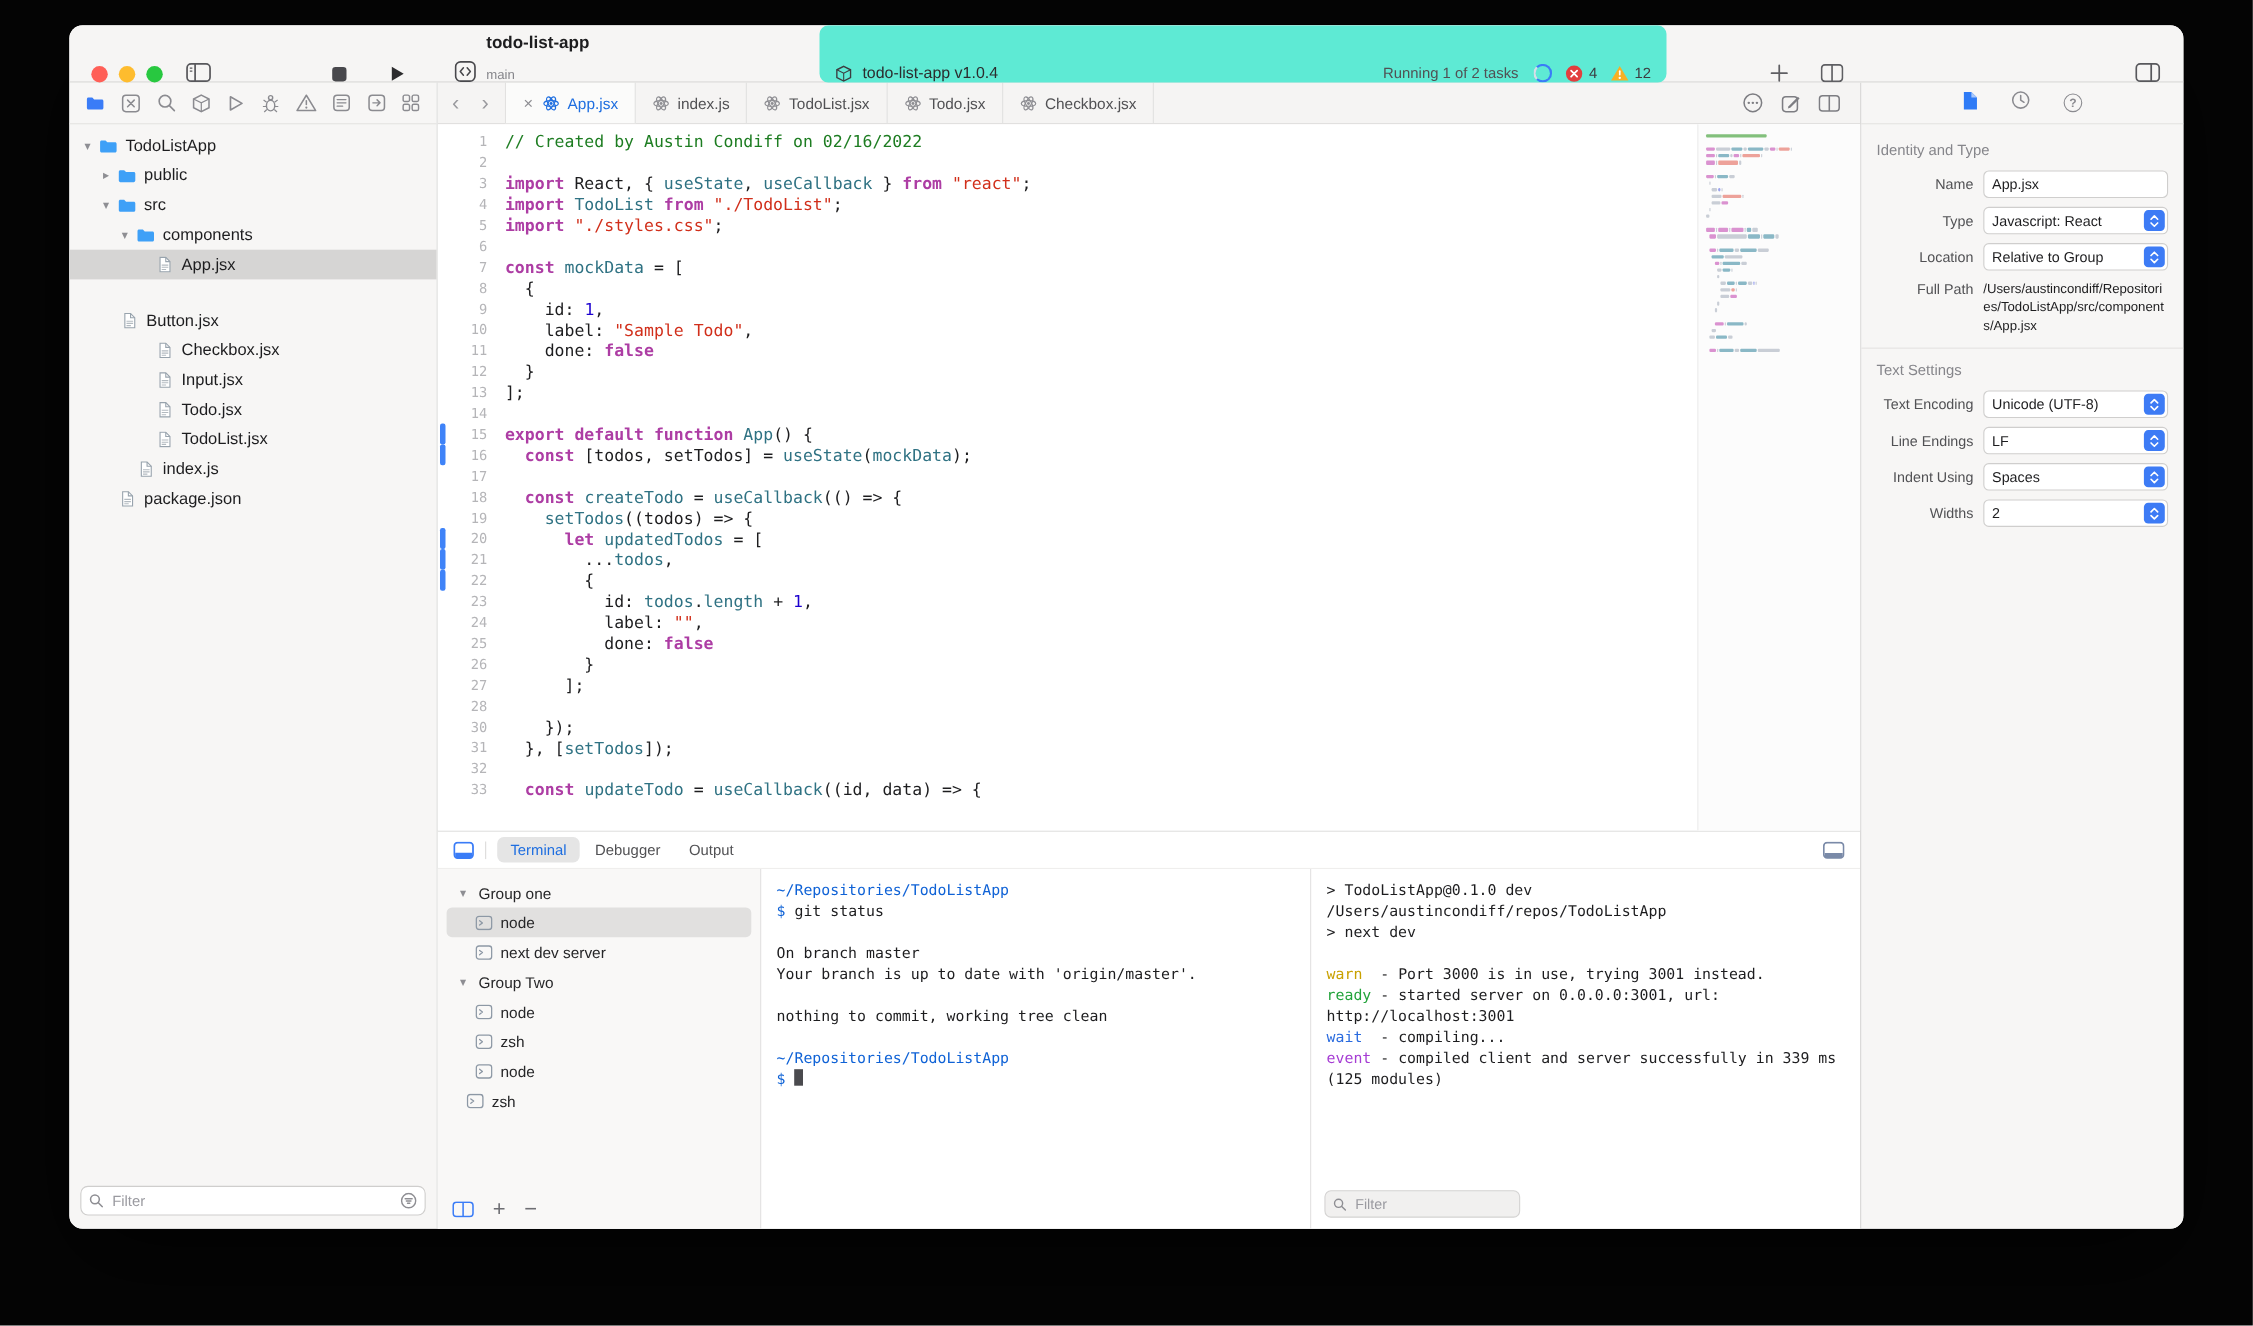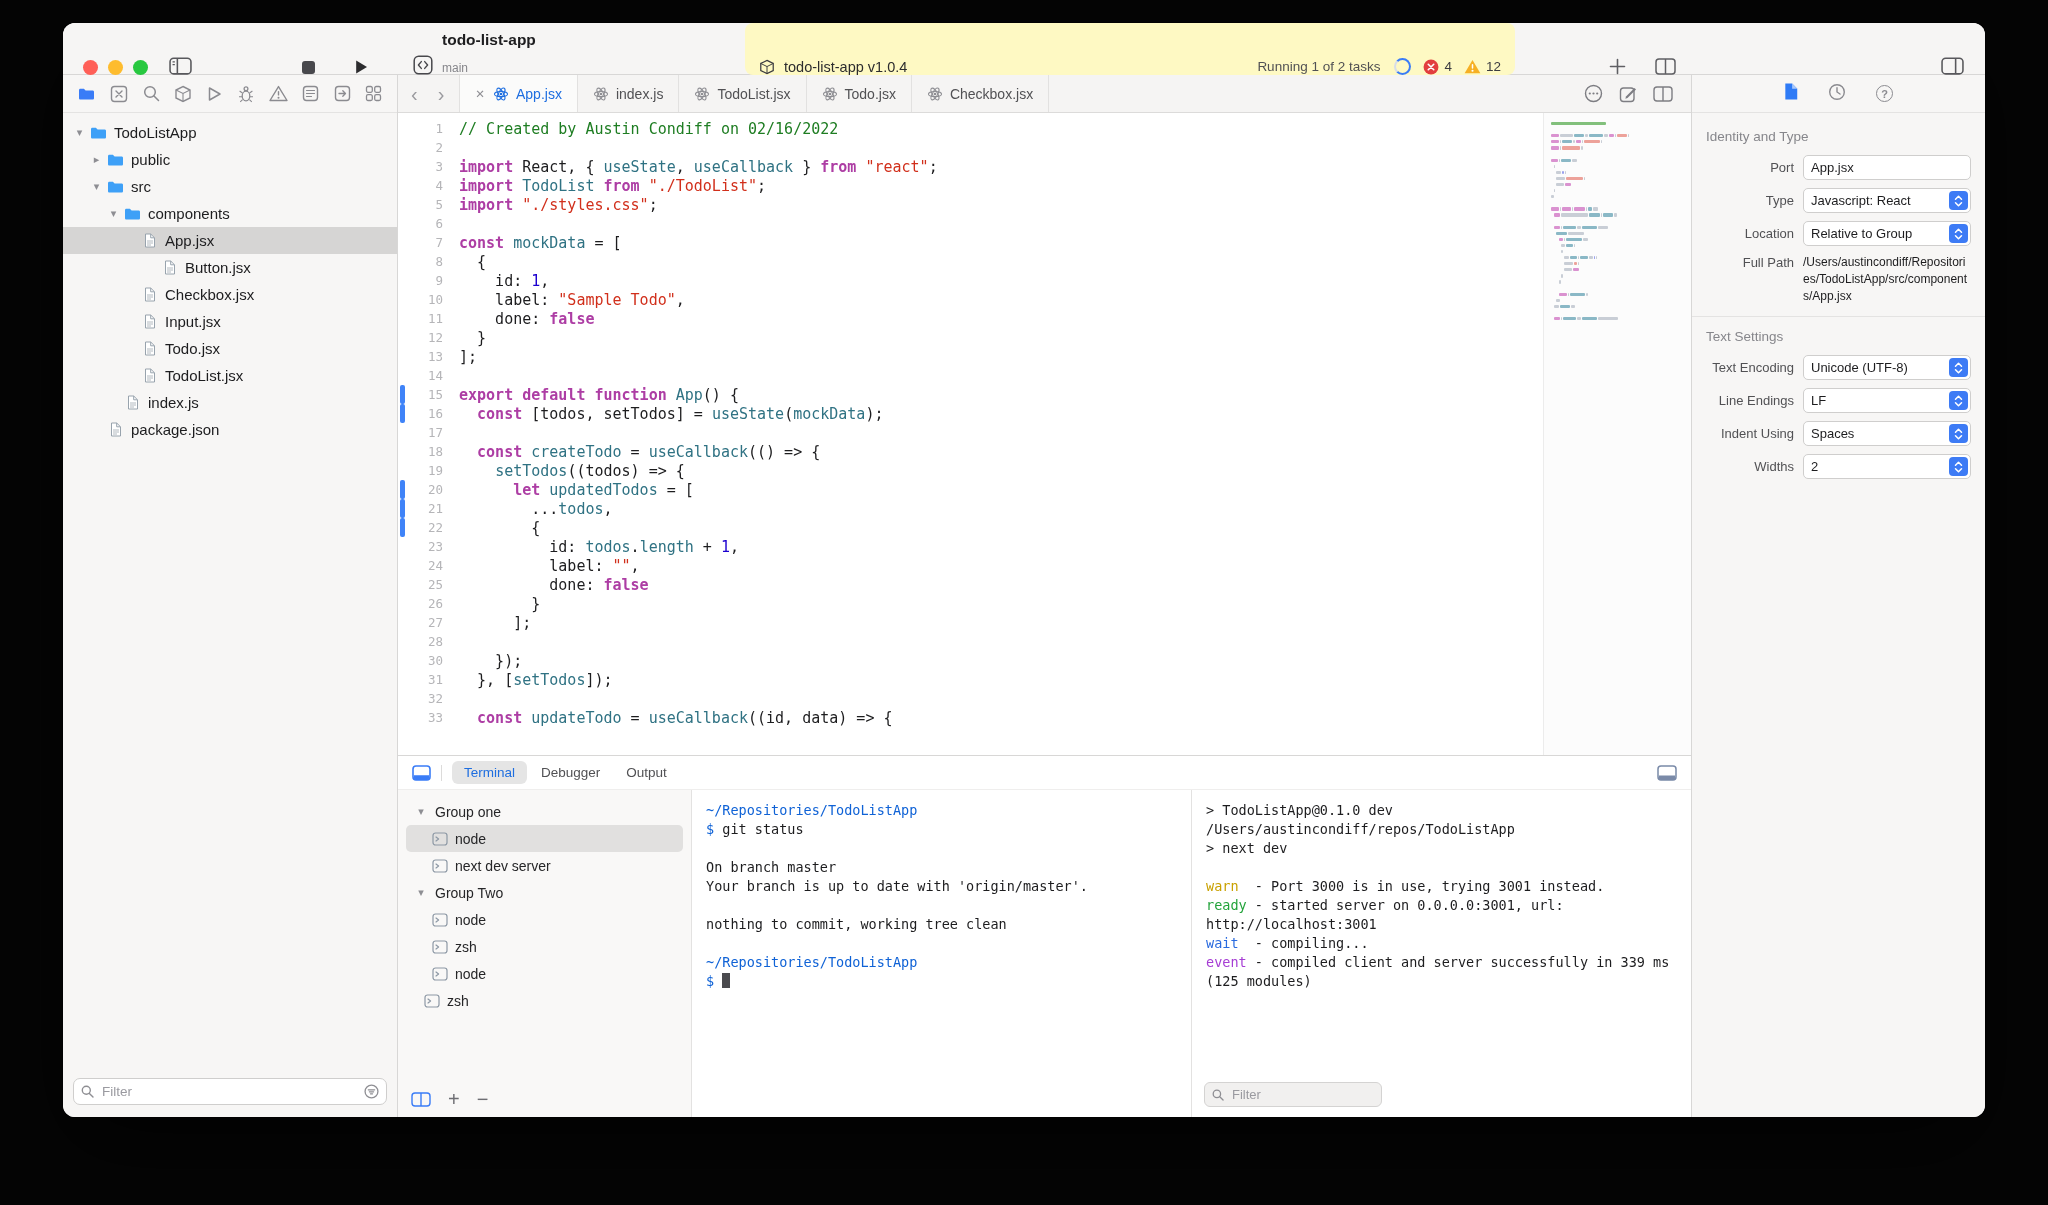--- a/index.html
+++ b/index.html
@@ -16,21 +16,21 @@
   .lights{left:20px;gap:10px;}
   .light{width:15px;height:15px;border-radius:50%;}
   .light.red{background:#ff5f57;}
   .light.yellow{background:#febc2e;}
   .light.green{background:#28c840;}
   .tb-icon{display:flex;align-items:center;justify-content:center;}
   .proj-group{left:350px;gap:9px;}
   .proj-text{display:flex;flex-direction:column;line-height:1.1;}
   .proj-name{font-size:15.5px;font-weight:700;color:#1d1d1f;}
   .proj-branch{font-size:12px;color:#86868b;margin-top:14px;}
-  .pill{left:682px;width:770px;top:8px;height:36px;background:#fef9c3;border-radius:8px;
+  .pill{left:682px;width:770px;top:8px;height:36px;background:#5eead4;border-radius:8px;
         display:flex;align-items:center;padding:0 14px;}
   .pill-left{display:flex;align-items:center;gap:9px;flex:1;min-width:0;}
   .pill-title{font-size:14.5px;color:#2c2c2e;}
   .pill-right{display:flex;align-items:center;gap:12px;}
   .pill-status{font-size:13.5px;color:#515154;margin-right:2px;}
   .spinner{width:17px;height:17px;border-radius:50%;border:2.5px solid #d7dde8;
            border-top-color:#3a7cf7;border-right-color:#3a7cf7;border-bottom-color:#3a7cf7;
            animation:spin 1.1s linear infinite;}
   @keyframes spin{to{transform:rotate(360deg)}}
   .badge{display:flex;align-items:center;gap:5px;font-size:13.5px;color:#3c3c40;}
@@ -351,21 +351,21 @@
                 <path d="M6.7 1v3.8h3.8" fill="none" stroke="#98a3ad"></path>
                 <g stroke="#b3bac0">
                   <line x1="3" y1="8" x2="9" y2="8"></line>
                   <line x1="3" y1="10" x2="9" y2="10"></line>
                   <line x1="3" y1="12" x2="7" y2="12"></line>
                 </g>
               </svg>
             </span>
             <span class="t-label">App.jsx</span>
           </div>
-          <div class="tree-row" style="padding-left: 79px;">
+          <div class="tree-row" style="padding-left: 27px; margin-top: 24px;">
             <span class="chev"></span>
             <span class="t-icon">
               <svg width="12" height="15" viewBox="0 0 12 15">
                 <path d="M1.5 1h5.2l3.8 3.8v9.2h-9z" fill="#fff" stroke="#98a3ad"></path>
                 <path d="M6.7 1v3.8h3.8" fill="none" stroke="#98a3ad"></path>
                 <g stroke="#b3bac0">
                   <line x1="3" y1="8" x2="9" y2="8"></line>
                   <line x1="3" y1="10" x2="9" y2="10"></line>
                   <line x1="3" y1="12" x2="7" y2="12"></line>
                 </g>
@@ -925,21 +925,21 @@
               <circle cx="9" cy="9" r="7.3" fill="none" stroke="#8b8b90" stroke-width="1.4"></circle>
               <path d="M9 4.8V9l3 2" fill="none" stroke="#8b8b90" stroke-width="1.4" stroke-linecap="round"></path>
             </svg></span>
           <span>
             <span class="help-circle">?</span>
           </span>
         </div>
       <div class="insp-content">
           <div class="insp-title">Identity and Type</div>
           <div class="insp-row">
-            <span class="insp-label">Port</span>
+            <span class="insp-label">Name</span>
             <div class="insp-ctl"><input class="insp-input" value="App.jsx" style=""></div>
           </div>
           <div class="insp-row">
             <span class="insp-label">Type</span>
             <div class="insp-ctl">
               <div class="popup">
                 <span class="popup-val">Javascript: React</span>
                 <span class="popup-stepper">
                   <svg width="9" height="12" viewBox="0 0 9 12">
                     <path d="M1.5 4.3 4.5 1.3 7.5 4.3M1.5 7.7l3 3 3-3" fill="none" stroke="#fff" stroke-width="1.5" stroke-linecap="round" stroke-linejoin="round"></path>

